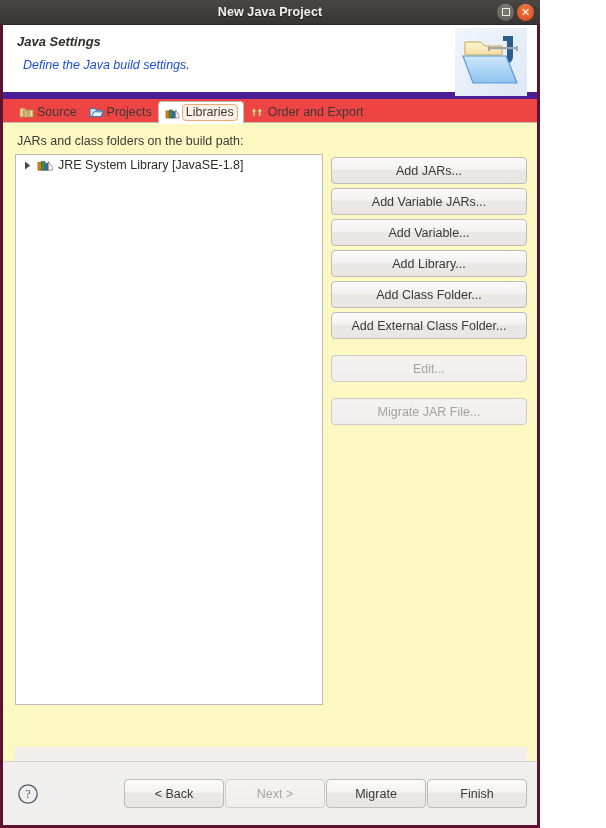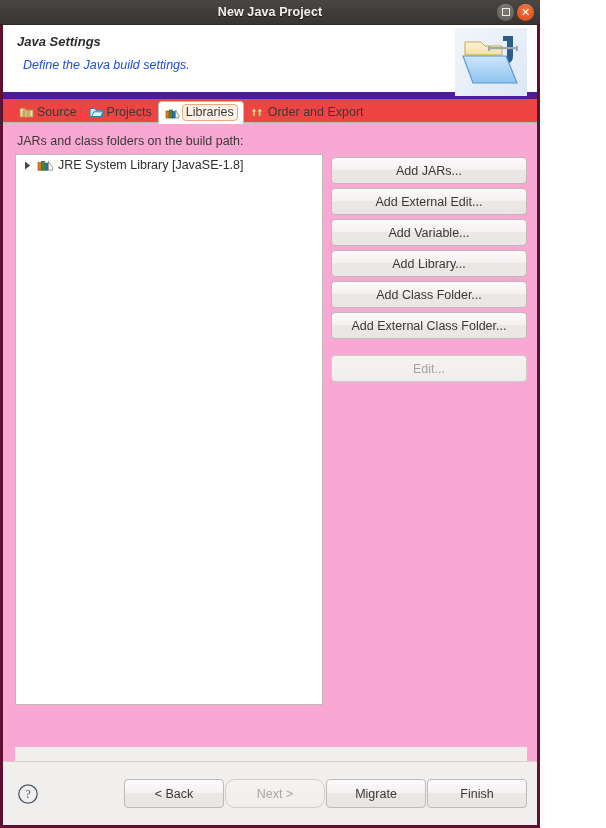--- a/index.html
+++ b/index.html
@@ -153,21 +153,21 @@
     border-radius: 4px;
     background: #fdf1e8;
     padding: 1px 3px;
     margin: -1px -1px;
   }
   .tab-icon { width: 15px; height: 14px; flex: 0 0 15px; }
 
   
   .content {
     flex: 1 1 auto;
-    background: #f9a8d4;
+    background: #fef9c3;
     padding: 8px 10px 0 12px;
     box-sizing: border-box;
     display: flex;
     flex-direction: column;
     min-height: 0;
   }
   .list-label {
     font-size: 12.5px;
     color: #3a3936;
     margin: 3px 0 6px 2px;
@@ -260,21 +260,20 @@
     font-family: "Liberation Sans", sans-serif;
     font-size: 12.5px;
     color: #3a3936;
     cursor: default;
     box-sizing: border-box;
   }
   .bbtn.disabled {
     color: #a9a6a3;
     background: linear-gradient(to bottom, #f4f3f2 0%, #efeeec 100%);
     border-color: #d0cecb;
-    border-radius: 10px;
   }
   .pad-top-strip {
     height: 14px;
     flex: 0 0 14px;
     background: #f0efee;
   }
 </style>
 </head>
 <body>
 
@@ -391,28 +390,29 @@
               <rect x="8.2" y="5.2" width="2.8" height="7" fill="#2f6fb0" stroke="#23527f" stroke-width="0.7"></rect>
               <path d="M11.4 12.2 L11.4 3.4 L15.6 9.4 L15.6 12.2 Z" fill="#f7f4ec" stroke="#8a867e" stroke-width="0.8"></path>
             </svg>
           </span>
           <span>JRE System Library [JavaSE-1.8]</span>
         </div>
       </div>
 
       <div class="btncol">
         <button class="btn">Add JARs...</button>
-        <button class="btn">Add External Edit...</button>
+        <button class="btn">Add Variable JARs...</button>
         <button class="btn">Add Variable...</button>
         <button class="btn">Add Library...</button>
         <button class="btn">Add Class Folder...</button>
         <button class="btn">Add External Class Folder...</button>
         <div class="btn-gap"></div>
         <button class="btn disabled" disabled="">Edit...</button>
         <div class="btn-gap"></div>
+        <button class="btn disabled" disabled="">Migrate JAR File...</button>
       </div>
 
     </div>
     <div class="pad-top-strip"></div>
   </div>
 
   <div class="bottombar">
     <span class="help-icon">
       <svg width="22" height="22" viewBox="0 0 22 22">
         <circle cx="11" cy="11" r="9.2" fill="none" stroke="#4d5a6b" stroke-width="1.3"></circle>

